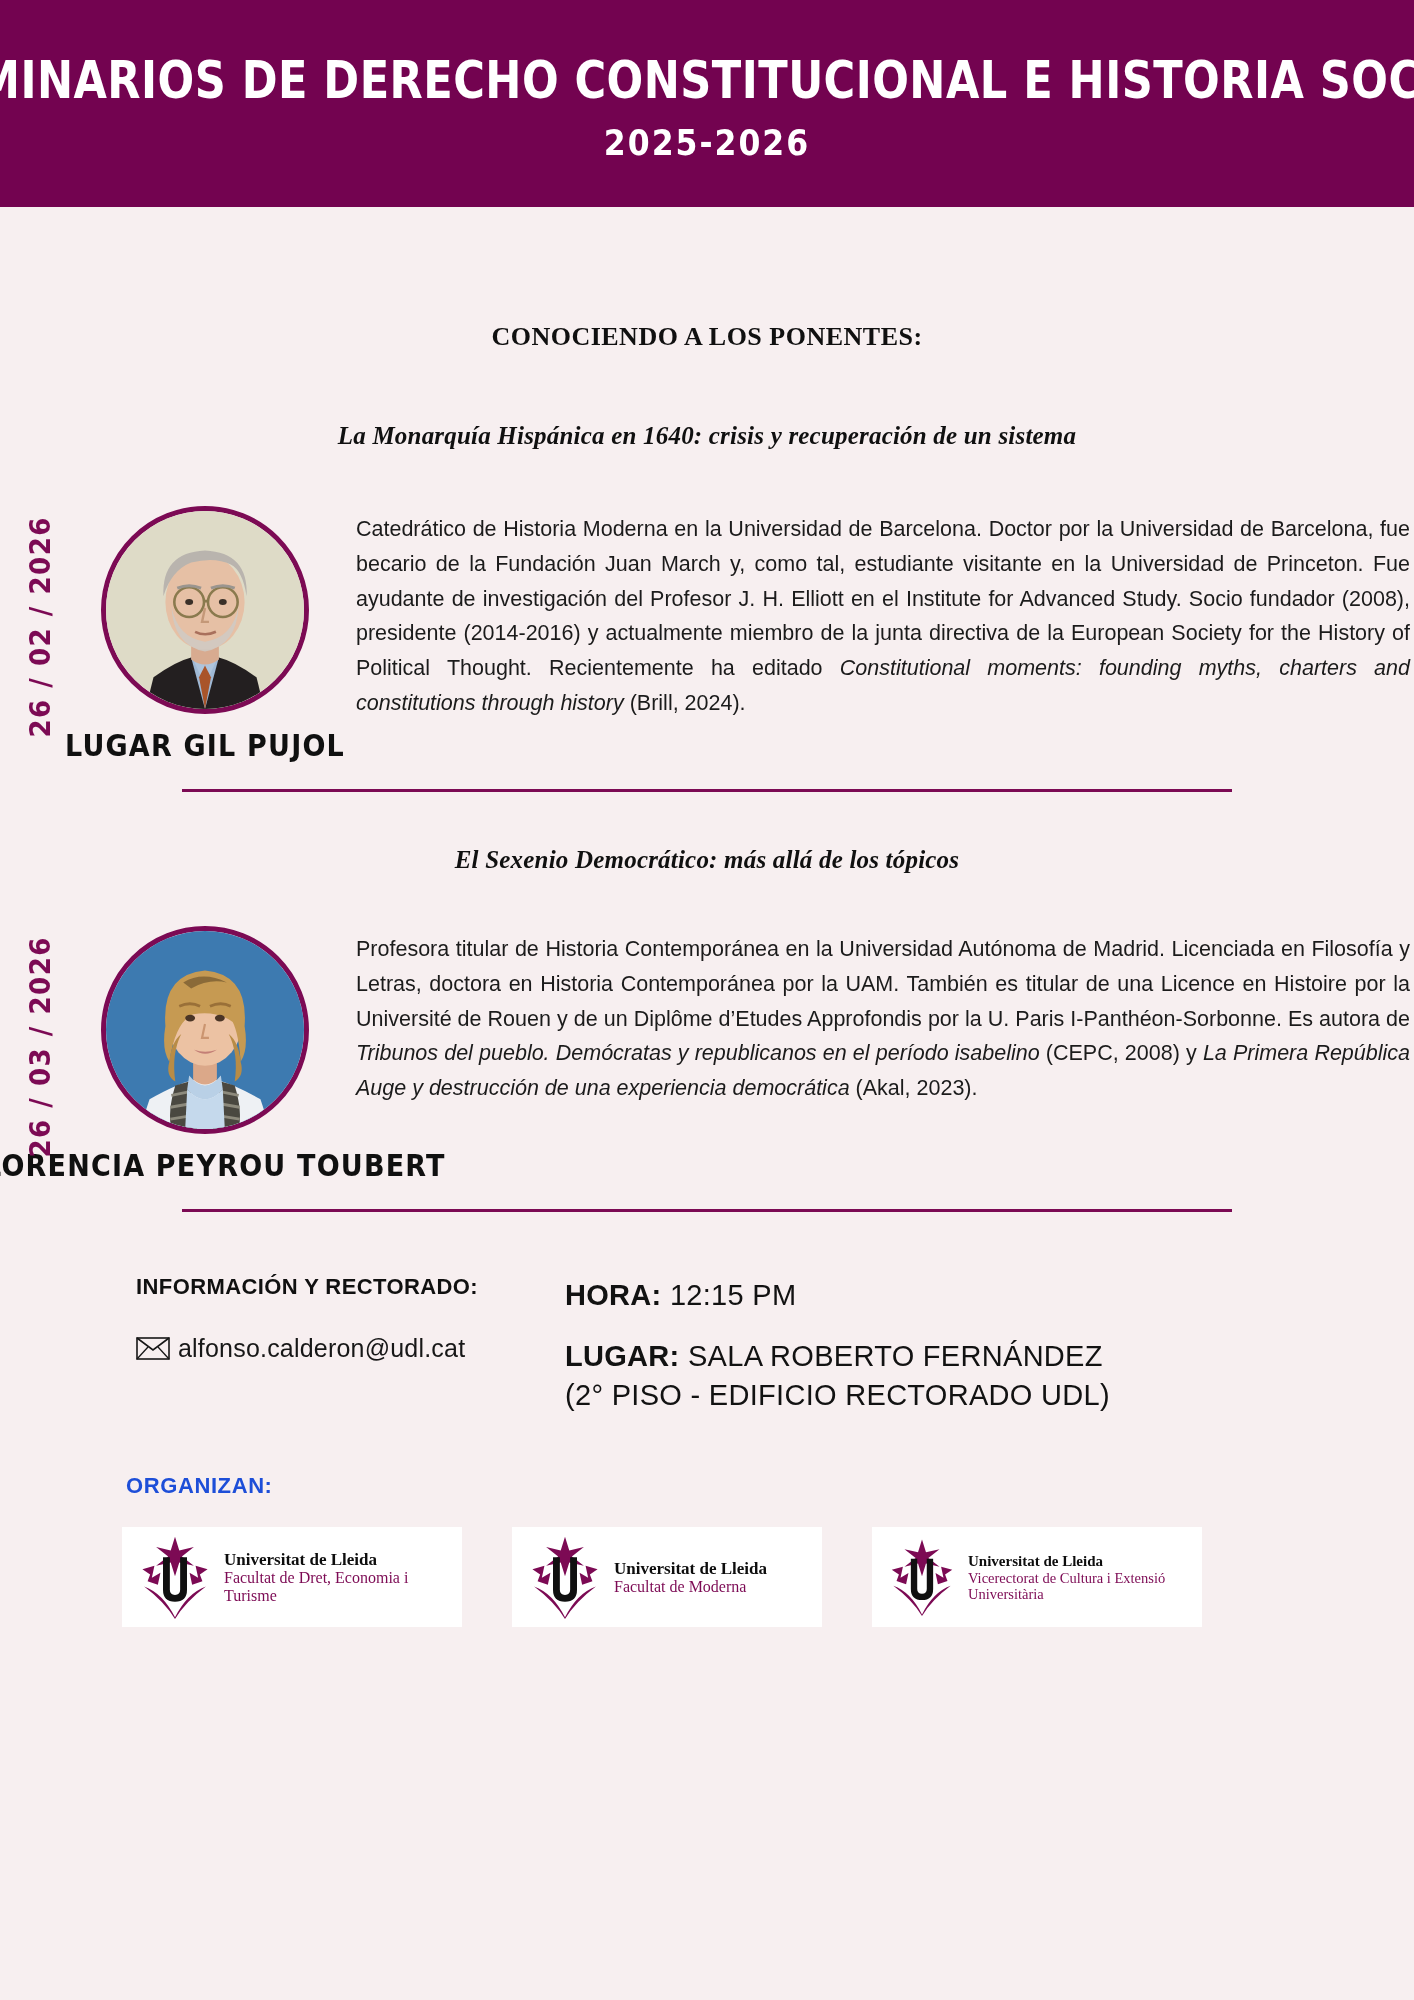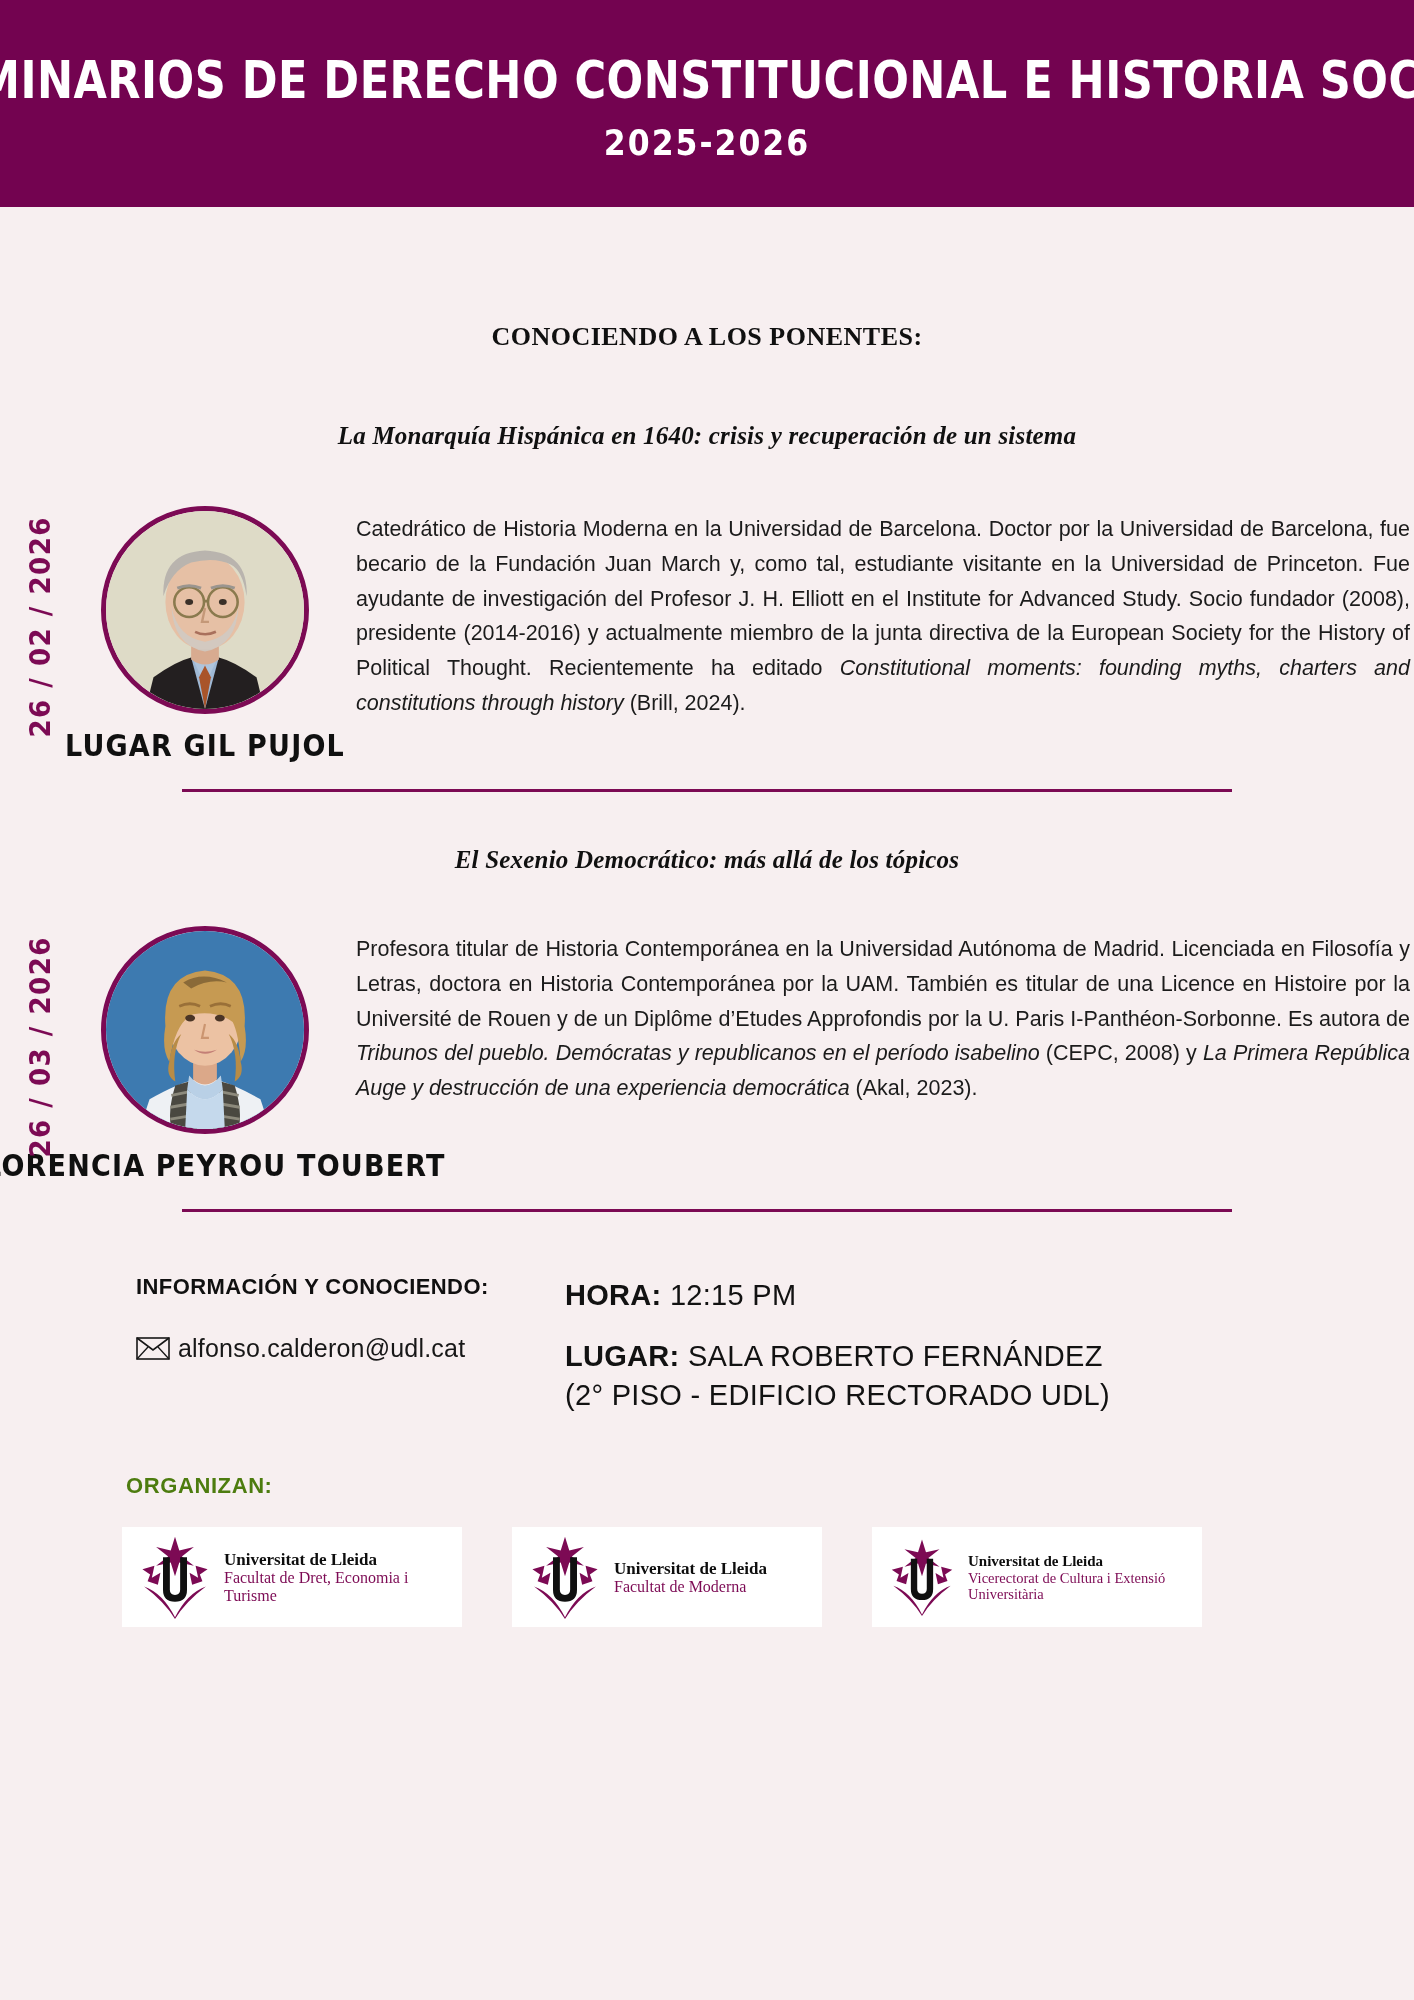--- a/index.html
+++ b/index.html
@@ -177,21 +177,21 @@
     line-height: 1.35;
   }
   .hora-line { margin-bottom: 22px; }
   .hora-line b, .lugar-line b { font-weight: bold; }
 
   
   .org-label {
     font-family: "Liberation Sans", sans-serif;
     font-weight: bold;
     font-size: 22px;
-    color: #4d7c0f;
+    color: #1d4ed8;
     letter-spacing: 0.6px;
     padding-left: 126px;
   }
   .logos {
     display: flex;
     padding-left: 122px;
     margin-top: 28px;
     gap: 50px;
     border-radius: 20px;
   }
@@ -328,21 +328,21 @@
     <div class="bio-col">
       <p class="bio"><span>Profesora titular de Historia Contemporánea en la Universidad Autónoma de Madrid. Licenciada en Filosofía y Letras, doctora en Historia Contemporánea por la UAM. También es titular de una Licence en Histoire por la Université de Rouen y de un Diplôme d’Etudes Approfondis por la U. Paris I-Panthéon-Sorbonne. Es autora de </span><i>Tribunos del pueblo. Demócratas y republicanos en el período isabelino</i><span> (CEPC, 2008) y </span><i>La Primera República Auge y destrucción de una experiencia democrática</i><span> (Akal, 2023).</span></p>
     </div>
   </div>
 
   <div class="divider" style="width:1050px;margin-top:26px;"></div>
 </div>
 
 <div class="info-wrap" style="margin-top:62px;">
   <div class="info-left">
-    <div class="info-label">INFORMACIÓN Y CONOCIENDO:</div>
+    <div class="info-label">INFORMACIÓN Y RECTORADO:</div>
     <div class="email-row">
       <svg class="env-icon" viewBox="0 0 34 23">
         <rect x="1" y="1" width="32" height="21" fill="none" stroke="#171717" stroke-width="1.6"></rect>
         <path d="M1 1 L17 13 L33 1" fill="none" stroke="#171717" stroke-width="1.6"></path>
         <path d="M1 22 L12 10" fill="none" stroke="#171717" stroke-width="1.3"></path>
         <path d="M33 22 L22 10" fill="none" stroke="#171717" stroke-width="1.3"></path>
       </svg>
       <span class="email-text">alfonso.calderon@udl.cat</span>
     </div>
   </div>

